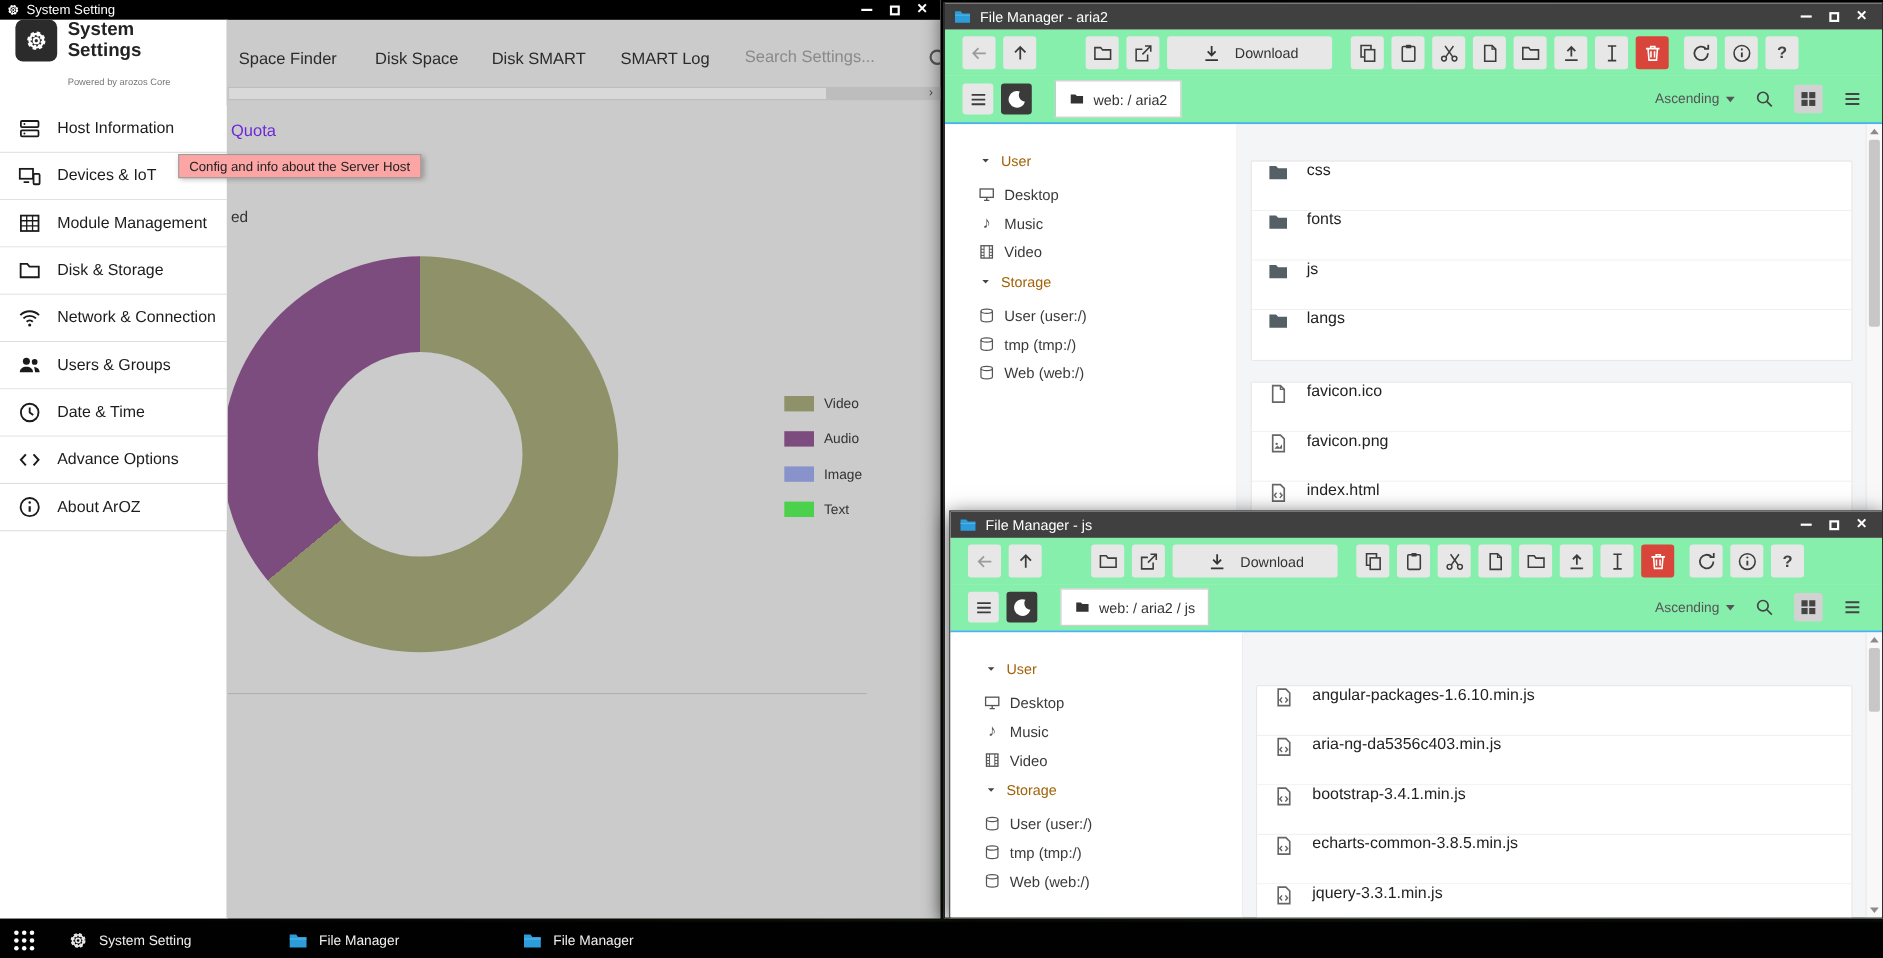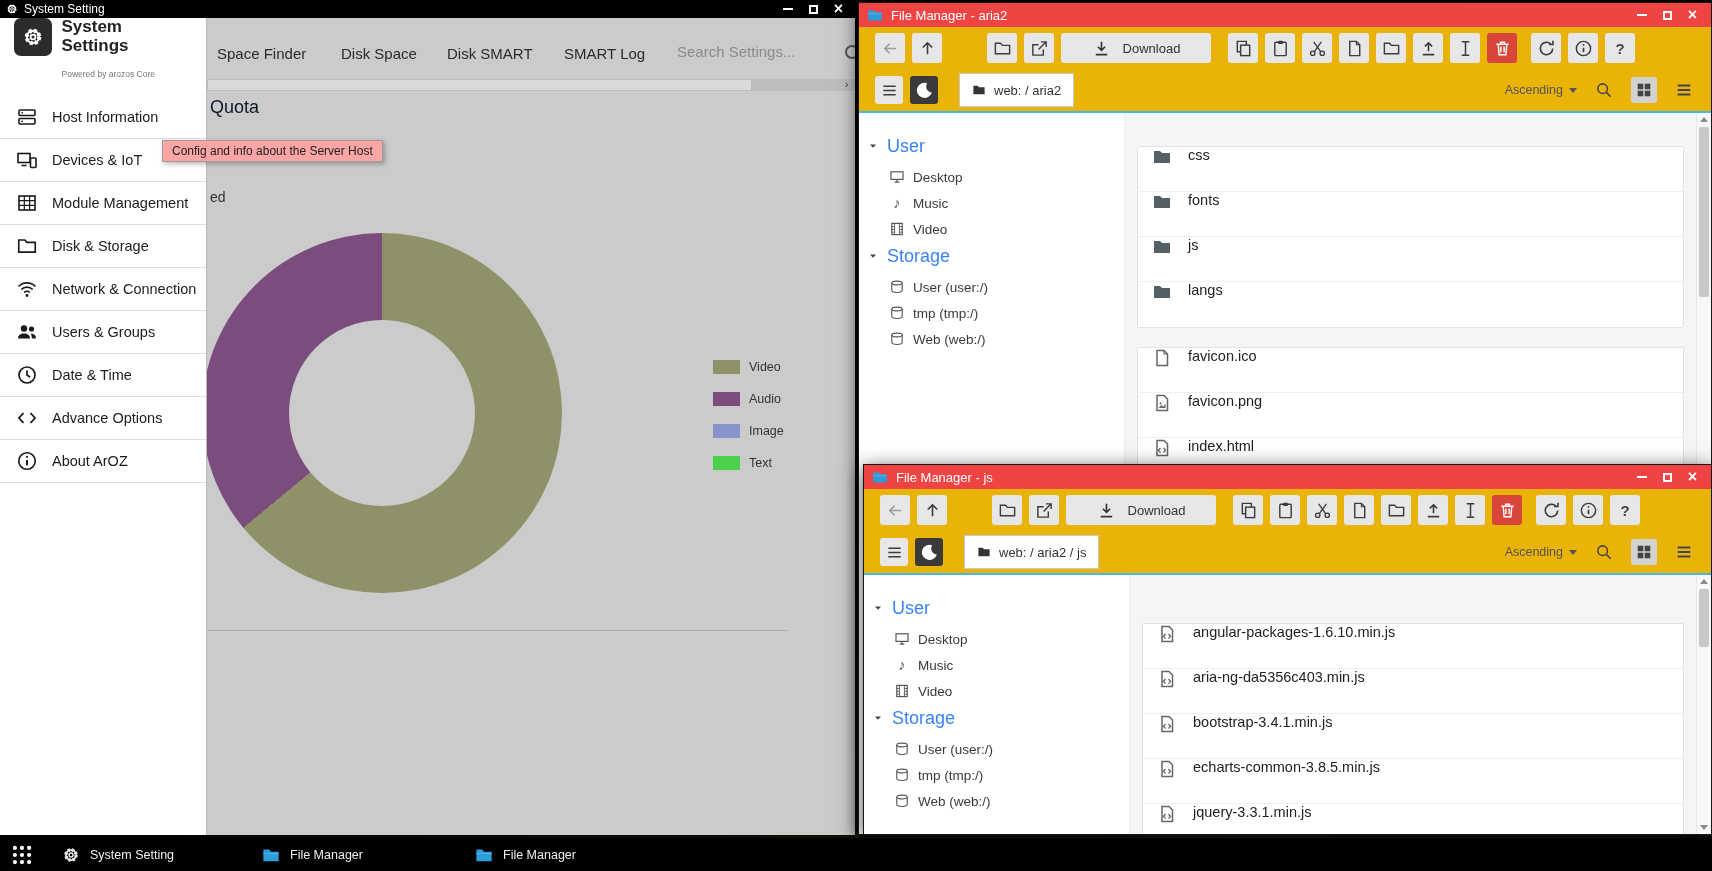--- a/index.html
+++ b/index.html
@@ -38,39 +38,39 @@
   .ss-logo-sq{width:38px;height:38px;background:#2b2b2b;border-radius:7px;display:flex;
               align-items:center;justify-content:center;color:#fff}
   .ss-logo-title{font-size:17px;font-weight:bold;color:#222;line-height:1.1}
   .ss-logo-sub{font-size:8.5px;color:#777;margin-top:14px}
   .ss-item{height:43px;border-bottom:1px solid #dedede;display:flex;align-items:center;gap:14px;
            padding:0 0 0 16px;font-size:14.5px;color:#1c1c1c;cursor:pointer;background:#fff}
   .ss-item .ic{color:#1a1a1a}
   .ss-tooltip{position:absolute;left:162px;top:122px;background:#fca5a5;border:1px solid #9c9c9c;
               padding:3px 9px;font-size:12px;color:#222;white-space:nowrap;
               box-shadow:2px 2px 5px rgba(0,0,0,.28);z-index:5}
-  .ss-heading{position:absolute;left:210px;top:79px;font-size:18px;color:#0f172a}
+  .ss-heading{position:absolute;left:210px;top:93px;font-size:15px;color:#6d28d9}
   .ss-sub{position:absolute;left:210px;top:171px;font-size:14px;color:#333}
   .donut{position:absolute;left:202px;top:215px;width:360px;height:360px;border-radius:50%}
   .donut-hole{position:absolute;left:87px;top:87px;width:186px;height:186px;border-radius:50%;
               background:#cbcbcb}
   .legend{position:absolute;left:713px;top:342px;display:flex;flex-direction:column;gap:18px}
   .lg-item{display:flex;align-items:center;gap:9px}
   .lg-swatch{width:27px;height:14px;display:inline-block}
   .lg-label{font-size:12.5px;color:#333}
   .ss-divider{position:absolute;left:207px;top:612px;width:581px;height:1px;background:#b0b0b0}
 
   
   .fm-win{position:absolute;background:#fff;border:1px solid #161616;display:flex;
           flex-direction:column;box-shadow:0 4px 18px rgba(0,0,0,.7);overflow:hidden}
   #fm1{left:858px;top:2px;width:854px;height:833px;z-index:2}
   #fm2{left:863px;top:464px;width:849px;height:371px;z-index:3}
-  .fm-titlebar{height:24px;background:#ef4444;color:#fff;display:flex;align-items:center;gap:8px;
+  .fm-titlebar{height:24px;background:#404040;color:#fff;display:flex;align-items:center;gap:8px;
                padding:0 8px;font-size:13px;flex:0 0 auto}
-  .fm-row{background:#eab308;display:flex;align-items:center;padding-left:16px;flex:0 0 42px}
+  .fm-row{background:#86efac;display:flex;align-items:center;padding-left:16px;flex:0 0 42px}
   .tbtn{width:30px;height:30px;border:none;border-radius:3px;background:#e7e7e7;display:flex;
         align-items:center;justify-content:center;margin-right:7px;color:#3c3c3c;cursor:pointer;flex:0 0 auto}
   .tbtn .ic{width:19px;height:19px}
   .tbtn.download{width:150px;gap:12px;font-size:13px;color:#333}
   .tbtn.danger{background:#d9453a;color:#fff}
   .tbtn .dim{color:#9b9b9b}
   .tbtn.qmark{font-size:15px;font-weight:bold;color:#444}
   .tbtn.sm{width:28px;height:28px}
   .tbtn.dark{background:#3a3a3a;color:#fff}
   .breadcrumb{margin-left:14px;display:inline-flex;align-items:center;gap:8px;background:#fff;
@@ -81,22 +81,22 @@
   .caret-dn{width:0;height:0;border-left:4px solid transparent;border-right:4px solid transparent;
             border-top:5px solid #555;display:inline-block}
   .vbtn{width:26px;height:26px;background:transparent;border:none;color:#444;display:flex;
         align-items:center;justify-content:center;margin-left:14px;cursor:pointer}
   .vbtn .ic{width:18px;height:18px}
   .vbtn.active{background:#d2d2d2;border-radius:3px}
   .vbtn.last{margin-right:14px}
   .fm-accent{height:2px;background:#45b6e6;flex:0 0 auto}
   .fm-content{flex:1;display:flex;position:relative;overflow:hidden;background:#f4f5f6}
   .fm-tree{width:266px;background:#fff;border-right:1px solid #ededed;padding-top:20px;flex:0 0 auto}
-  .tree-section{height:26px;display:flex;align-items:center;gap:8px;padding-left:8px;
-                font-size:18px;color:#3b82f6;cursor:pointer}
+  .tree-section{height:26px;display:flex;align-items:center;gap:8px;padding-left:31px;
+                font-size:13px;color:#a16207;cursor:pointer}
   .tree-section .ic{width:12px;height:12px;color:#444}
   .tree-child{height:26px;display:flex;align-items:flex-end;gap:8px;padding-left:30px;
               font-size:13.5px;color:#3a3a3a;cursor:pointer}
   .tree-child .ic{width:16px;height:16px;color:#555}
   .tree-note{width:16px;text-align:center;font-size:15px;color:#555;line-height:16px}
   .fm-files{flex:1;padding:0 12px;overflow:hidden}
   .fm-group{background:#fff;border:1px solid #e3e3e3;border-radius:2px}
   .frow{height:45px;display:flex;align-items:flex-start;gap:16px;padding-left:14px;
         border-bottom:1px solid #efefef;font-size:14.5px;color:#222;cursor:pointer;background:#fff}
   .frow:last-child{border-bottom:none}

